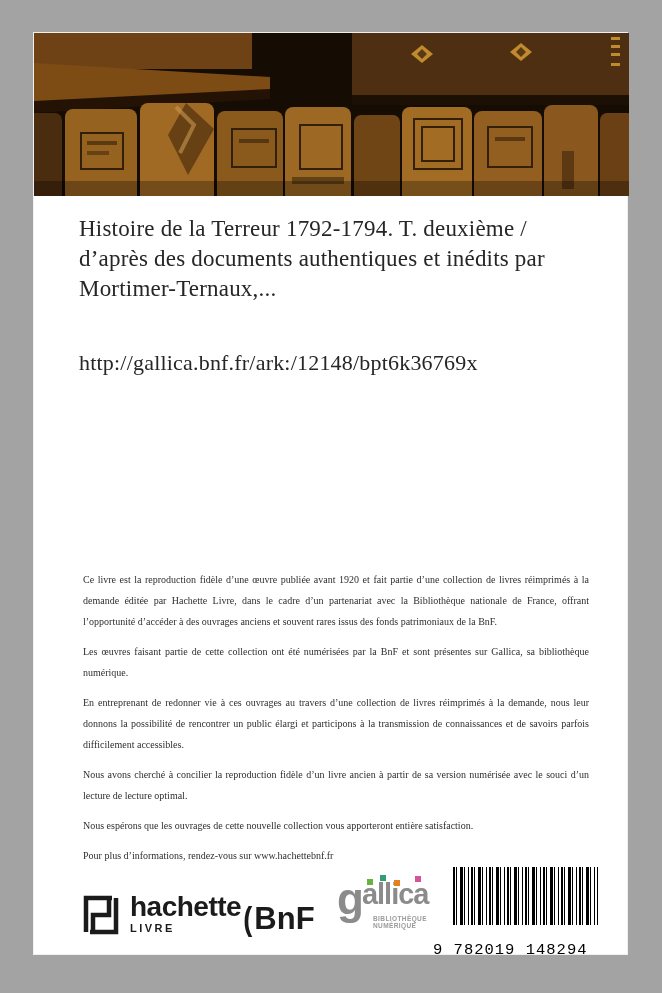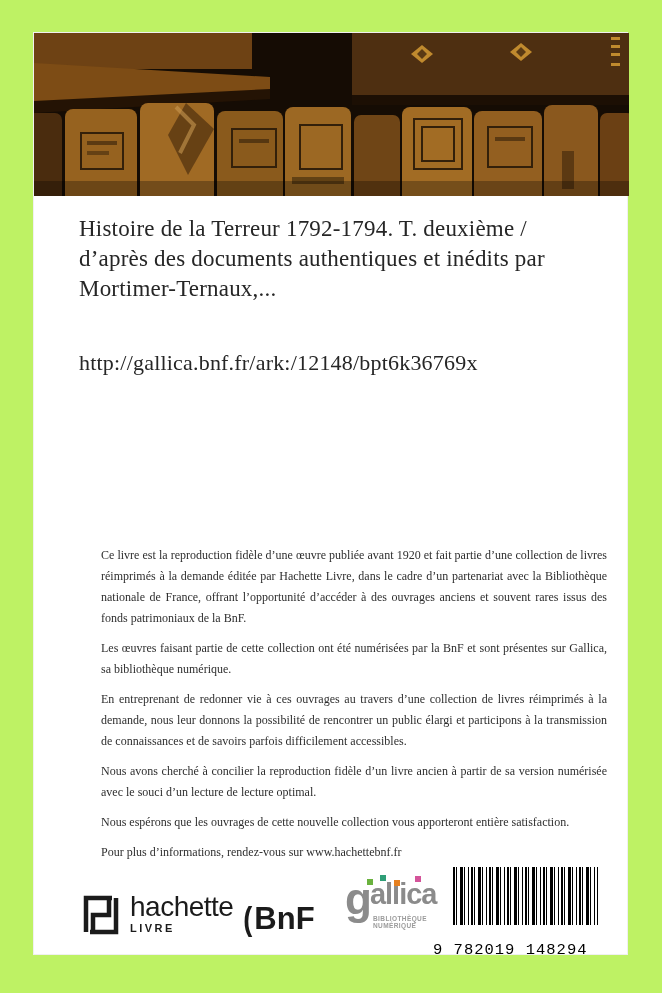--- a/index.html
+++ b/index.html
@@ -1,68 +1,67 @@
 <!DOCTYPE html>
 <html><head>
 <meta charset="utf-8">
 <style>
   * { margin:0; padding:0; box-sizing:border-box; }
   html,body { width:662px; }
   body { font-family:"Liberation Serif", serif; }
 
   .page {
     position:relative; width:662px; height:993px;
-    background:#bef264; overflow:hidden;padding-left:24px;
+    background:#a3a3a3; overflow:hidden;padding-left:24px;
   }
   .panel {
     position:absolute; left:33px; top:32px; width:595px; height:923px;
     background:#ffffff; border:1px solid rgba(0,0,0,0.06);
   }
   .photo { position:absolute; left:0; top:0; width:595px; height:163px; overflow:hidden; }
 
   .title-block {
     position:absolute; left:45px; top:181px; width:510px;
     font-size:23px; line-height:30px; color:#262626; letter-spacing:0.2px;
   }
   .ark-url {
     position:absolute; left:45px; top:285px; width:510px;
     font-size:22px; color:#262626; letter-spacing:0.2px;margin-top:32px;
   }
 
   .body-text {
-    position:absolute; left:49px; top:512px; width:506px;
-    font-size:12px; line-height:21px; color:#2e2e2e;
+    position:absolute; left:49px; top:536px; width:506px;
+    font-size:10px; line-height:21px; color:#2e2e2e;
     text-align:justify;
-    margin-left:18px;
   }
   .body-text p { margin:0 0 9px 0; }
 
   .footer { position:absolute; left:0; top:818px; width:595px; height:105px; }
 
   
   .hachette { position:absolute; left:45px; top:42px; display:flex; align-items:flex-start; color:#1b1b1b; }
   .hachette svg { display:block; margin-right:7px; }
   .hachette .words { font-family:"Liberation Sans", sans-serif; line-height:1; }
-  .hachette .name { font-size:28px; font-weight:400; letter-spacing:-0.5px; }
+  .hachette .name { font-size:28px; font-weight:700; letter-spacing:-0.5px; }
   .hachette .division { font-size:11px; font-weight:600; letter-spacing:2.5px; margin-top:2px; }
 
   
   .bnf { position:absolute; left:208px; top:50px; font-family:"Liberation Sans", sans-serif;
          color:#1b1b1b; font-weight:700; font-size:31px; line-height:1; display:flex; align-items:center; }
   .bnf .brace { font-size:34px; font-weight:700; margin-right:1px; transform:scaleX(0.8); }
 
   
   .gallica { position:absolute; left:303px; top:26px; width:110px; font-family:"Liberation Sans", sans-serif; }
   .gallica .squares { position:absolute; left:30px; top:-2px; width:70px; height:10px; }
   .gallica .squares i { position:absolute; width:6px; height:6px; display:block; }
   .gallica .sq1 { left:0;  top:4px;  background:#6ab23e; }
   .gallica .sq2 { left:13px; top:0;  background:#2f9e77; }
   .gallica .sq3 { left:27px; top:5px; background:#e5801f; }
   .gallica .sq4 { left:48px; top:1px; background:#d4549a; }
-  .gallica .word { color:#8b8b8b; font-weight:700; line-height:1; white-space:nowrap;margin-left:8px; }
+  .gallica .word { color:#8b8b8b; font-weight:700; line-height:1; white-space:nowrap; }
   .gallica .g-initial { font-size:44px; vertical-align:-10px; letter-spacing:-2px; }
   .gallica .g-rest { font-size:29px; letter-spacing:-1px; }
   .gallica .caption { margin-left:36px; margin-top:-6px; color:#9b9b9b;
     font-size:6.5px; font-weight:700; letter-spacing:0.4px; line-height:7px; }
 
   
   .barcode { position:absolute; left:399px; top:16px; width:168px; }
   .bars {
     margin-left:20px; width:145px; height:58px;
     background:

